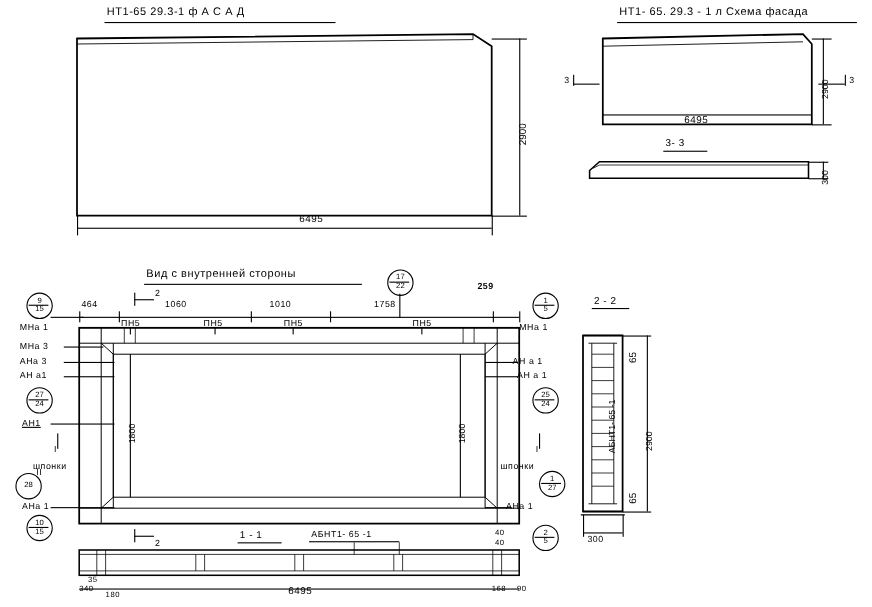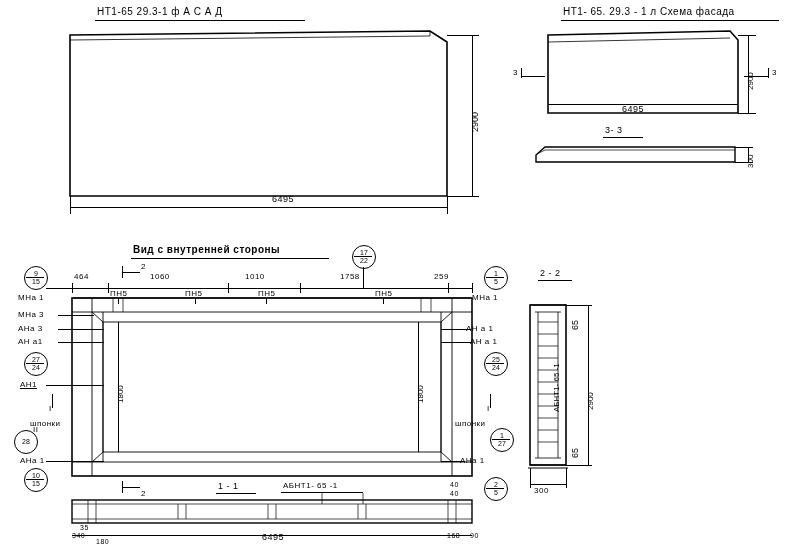--- a/index.html
+++ b/index.html
@@ -70,21 +70,21 @@
 
 <svg style="left:0;top:0;width:793px;height:552px;">
   <path d="M536,155 L545,147 L735,147 L735,162 L536,162 Z" fill="none" stroke="#000" stroke-width="1.4"></path>
   <path d="M539,153 L545,150 L735,150" fill="none" stroke="#000" stroke-width="0.7"></path>
 </svg>
 <div class="ln v" style="left:748px;top:147px;height:16px;"></div>
 <div class="ln h" style="left:735px;top:147px;width:18px;"></div>
 <div class="ln h" style="left:735px;top:162px;width:18px;"></div>
 <div class="vert sm" style="left:746px;top:168px;">300</div>
 
-<div class="lbl big" style="left:133px;top:244px;font-weight:bold;">Вид  с внутренней  стороны</div>
+<div class="lbl big" style="left:133px;top:244px;">Вид  с внутренней  стороны</div>
 <div class="ln h" style="left:131px;top:258px;width:198px;"></div>
 
 <svg style="left:0;top:0;width:793px;height:552px;">
 
   <rect x="72" y="298" width="400" height="178" fill="none" stroke="#000" stroke-width="1.6"></rect>
 
   <path d="M72,298 L472,298 M72,312 L472,312" stroke="#000" stroke-width="0.9" fill="none"></path>
 
   <path d="M72,462 L472,462" stroke="#000" stroke-width="0.9" fill="none"></path>
 
@@ -105,21 +105,21 @@
 <div class="ln v" style="left:108px;top:283px;height:10px;"></div>
 <div class="ln v" style="left:228px;top:283px;height:10px;"></div>
 <div class="ln v" style="left:300px;top:283px;height:10px;"></div>
 <div class="ln v" style="left:448px;top:283px;height:10px;"></div>
 <div class="ln v" style="left:472px;top:283px;height:10px;"></div>
 
 <div class="lbl sm" style="left:74px;top:272px;">464</div>
 <div class="lbl sm" style="left:150px;top:272px;">1060</div>
 <div class="lbl sm" style="left:245px;top:272px;">1010</div>
 <div class="lbl sm" style="left:340px;top:272px;">1758</div>
-<div class="lbl sm" style="left:434px;top:272px;">259</div>
+<div class="lbl sm" style="left:434px;top:256px;font-weight:bold;">259</div>
 
 <div class="lbl sm" style="left:110px;top:289px;">ПН5</div>
 <div class="lbl sm" style="left:185px;top:289px;">ПН5</div>
 <div class="lbl sm" style="left:258px;top:289px;">ПН5</div>
 <div class="lbl sm" style="left:375px;top:289px;">ПН5</div>
 
 <div class="ln v" style="left:118px;top:298px;height:6px;"></div>
 <div class="ln v" style="left:195px;top:298px;height:6px;"></div>
 <div class="ln v" style="left:266px;top:298px;height:6px;"></div>
 <div class="ln v" style="left:383px;top:298px;height:6px;"></div>

